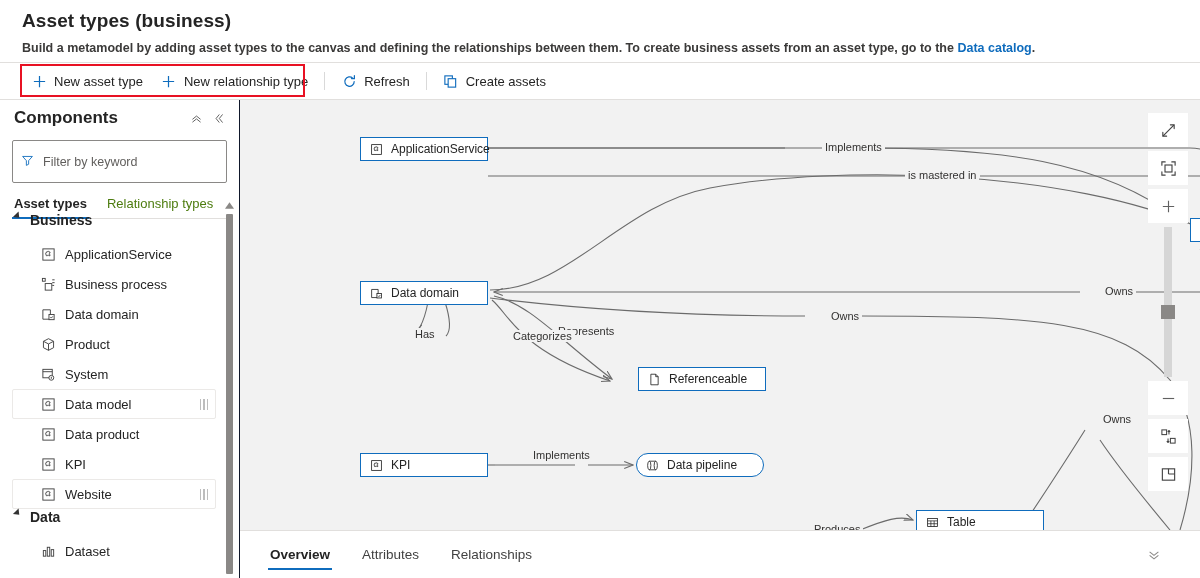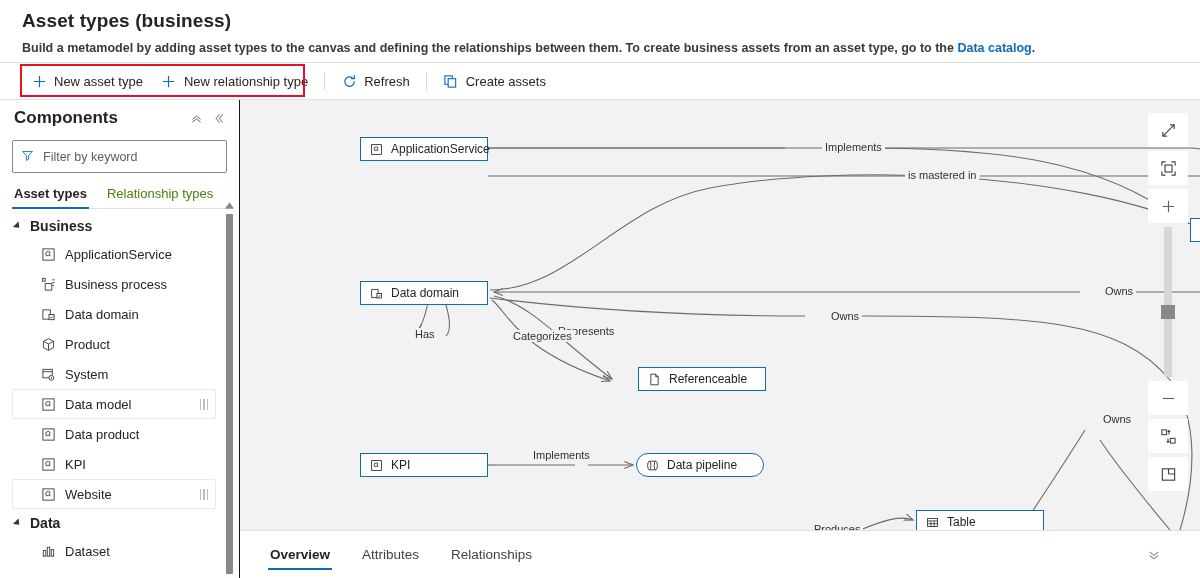--- a/index.html
+++ b/index.html
@@ -134,21 +134,21 @@
   }
   .side-ctl {
     width: 22px; height: 22px;
     display: flex; align-items: center; justify-content: center;
     color: #616161;
     cursor: pointer;
     font-size: 12px;
   }
   .filter-wrap {
     margin: 10px 12px 0 12px;
-    height: 33px;
+    height: 43px;
     border: 1px solid #8a8886;
     border-radius: 2px;
     display: flex;
     align-items: center;
     padding: 0 8px;
     gap: 7px;
     background: #fff;
   }
   .filter-input {
     border: none;
@@ -190,21 +190,20 @@
   .tree {
     position: absolute;
     top: 108px; left: 0;
     width: 240px;
     height: 370px;
     overflow: hidden;
     padding-top: 4px;
   }
   .tree-group {
     display: flex;
-    align-items: center;
     height: 27px;
     padding-left: 14px;
     gap: 10px;
     cursor: pointer;
   }
   .tri {
     width: 0; height: 0;
     border-left: 5px solid #333;
     border-top: 4px solid transparent;
     border-bottom: 4px solid transparent;

